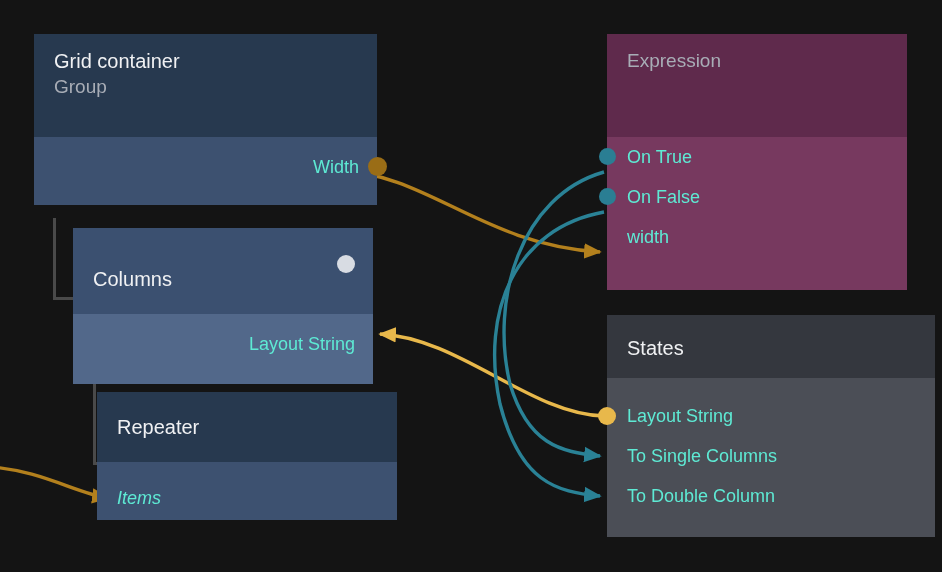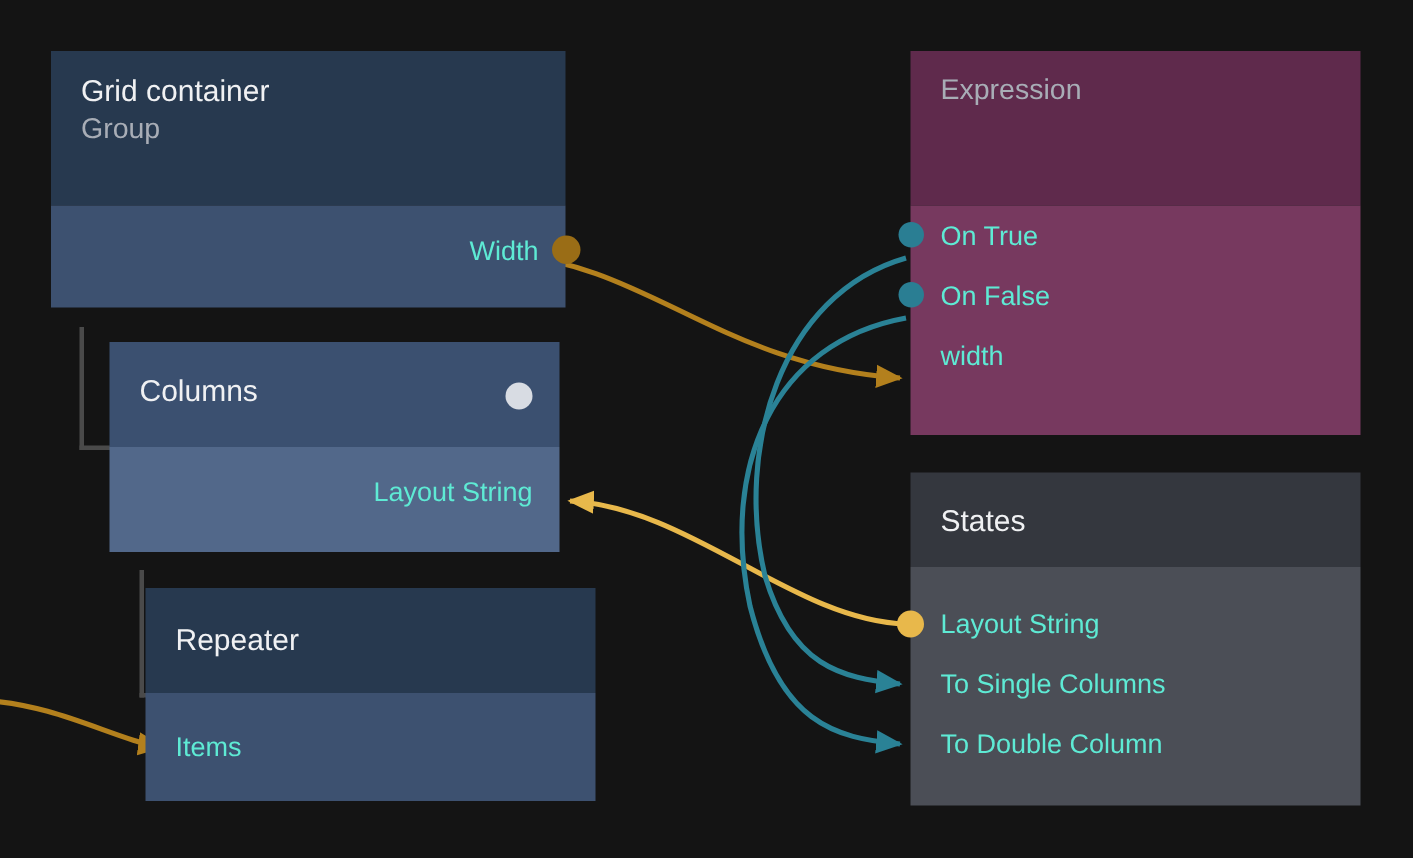--- a/index.html
+++ b/index.html
@@ -126,36 +126,36 @@
     </div>
     <div class="node-body" style="height:68px; padding-top:10px;">
       <div class="port-row right">
         <span>Width</span>
       </div>
       <span class="dot" style="width:19px; height:19px; background:#9a6d16; right:-9.5px; top:20px;"></span>
     </div>
   </div>
 
   <div class="node blue-sel" style="left:73px; top:228px; width:300px;">
-    <div class="node-header" style="height:70px; padding-top:20px;">
+    <div class="node-header" style="height:86px; padding-top:38px;">
       <div class="node-title">Columns</div>
       <span class="dot" style="width:18px; height:18px; background:#d8dce3; right:18px; top:27px;"></span>
     </div>
     <div class="node-body" style="height:70px; padding-top:10px;">
       <div class="port-row right">
         <span>Layout String</span>
       </div>
     </div>
   </div>
 
   <div class="node blue" style="left:97px; top:392px; width:300px;">
     <div class="node-header" style="height:70px; padding-top:22px;">
       <div class="node-title">Repeater</div>
     </div>
-    <div class="node-body" style="height:72px; padding-top:16px;">
+    <div class="node-body" style="height:58px; padding-top:16px;font-style:italic;">
       <div class="port-row left">
         <span>Items</span>
       </div>
     </div>
   </div>
 
   <div class="node magenta" style="left:607px; top:34px; width:300px;">
     <div class="node-header" style="height:103px;">
       <div class="node-subtitle">Expression</div>
     </div>
@@ -167,21 +167,21 @@
       <div class="port-row left">
         <span>On False</span>
         <span class="dot" style="width:17px; height:17px; background:#2a7e93; left:-8.5px; top:11px;"></span>
       </div>
       <div class="port-row left">
         <span>width</span>
       </div>
     </div>
   </div>
 
-  <div class="node slate" style="left:607px; top:315px; width:300px;">
+  <div class="node slate" style="left:607px; top:315px; width:328px;">
     <div class="node-header" style="height:63px; padding-top:20px;">
       <div class="node-title">States</div>
     </div>
     <div class="node-body" style="height:159px; padding-top:18px;">
       <div class="port-row left">
         <span>Layout String</span>
         <span class="dot" style="width:18px; height:18px; background:#e8b84b; left:-9px; top:11px;"></span>
       </div>
       <div class="port-row left">
         <span>To Single Columns</span>

